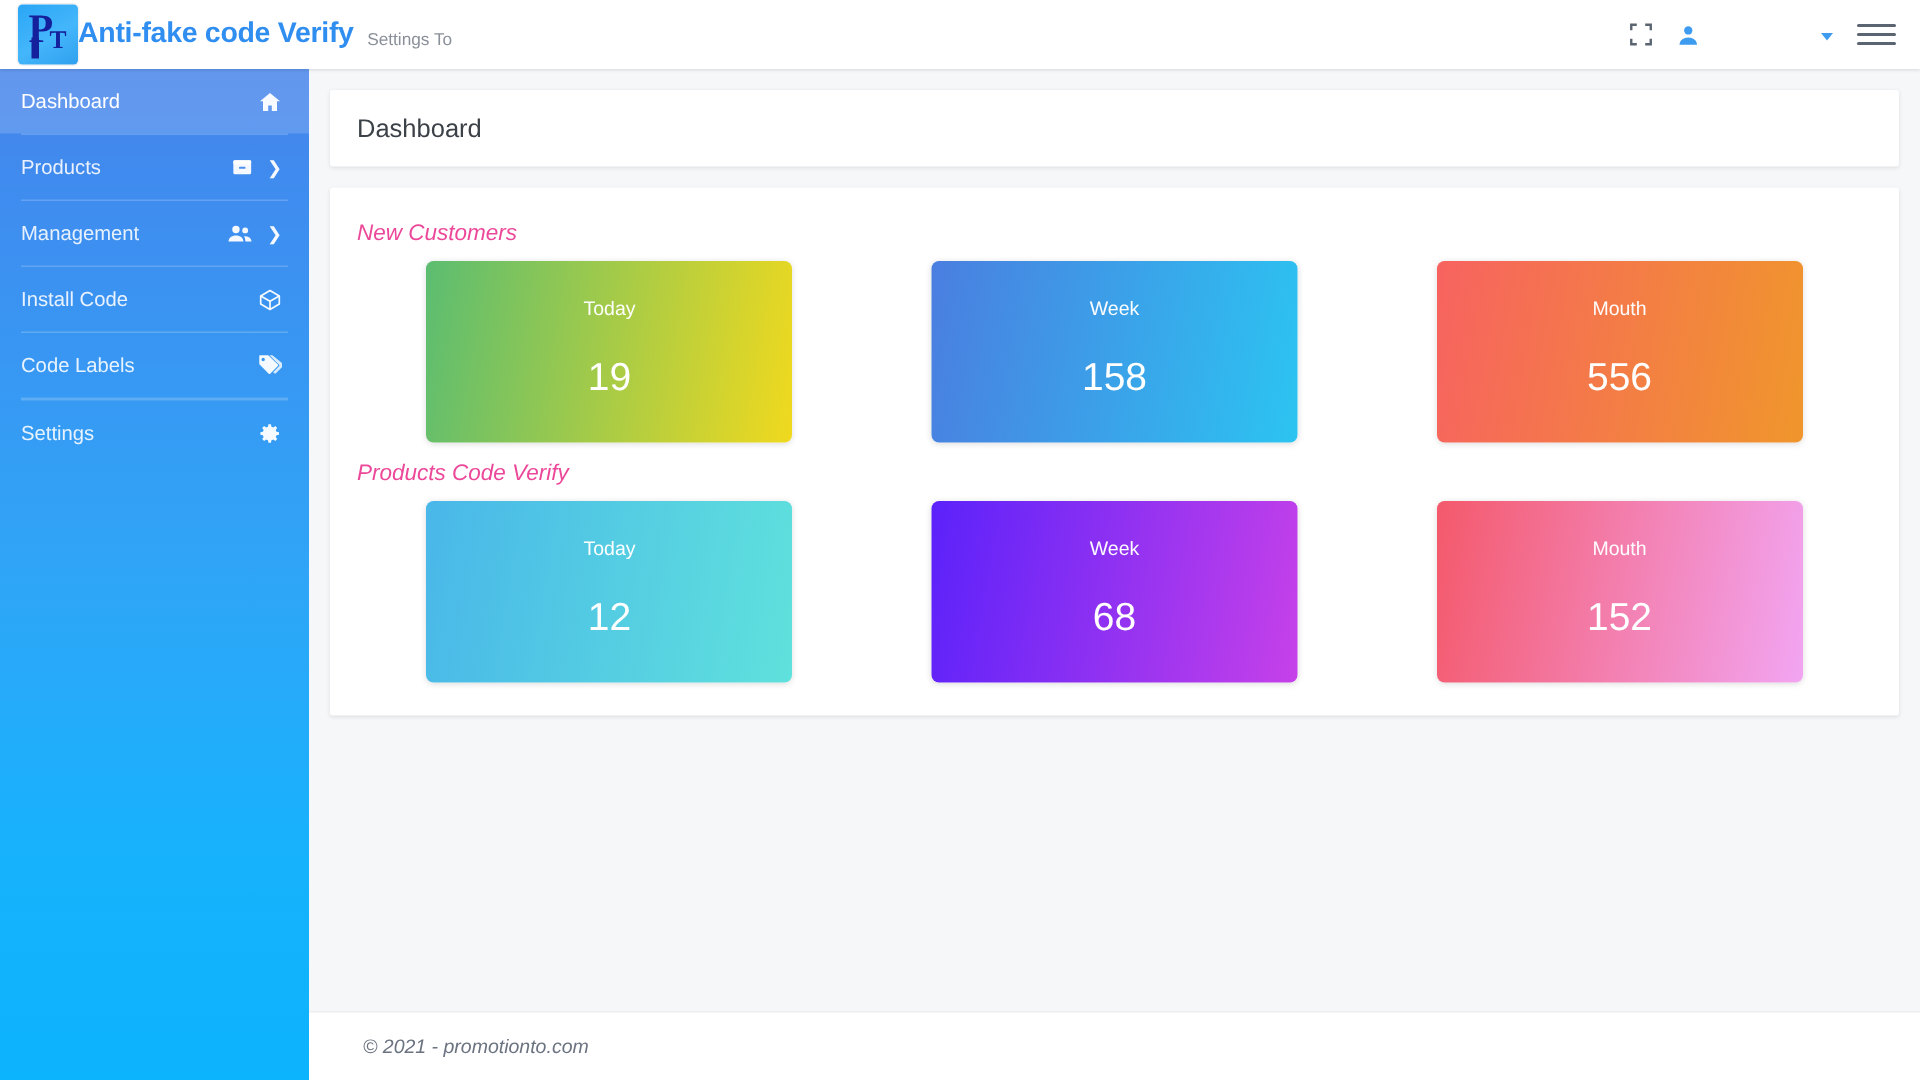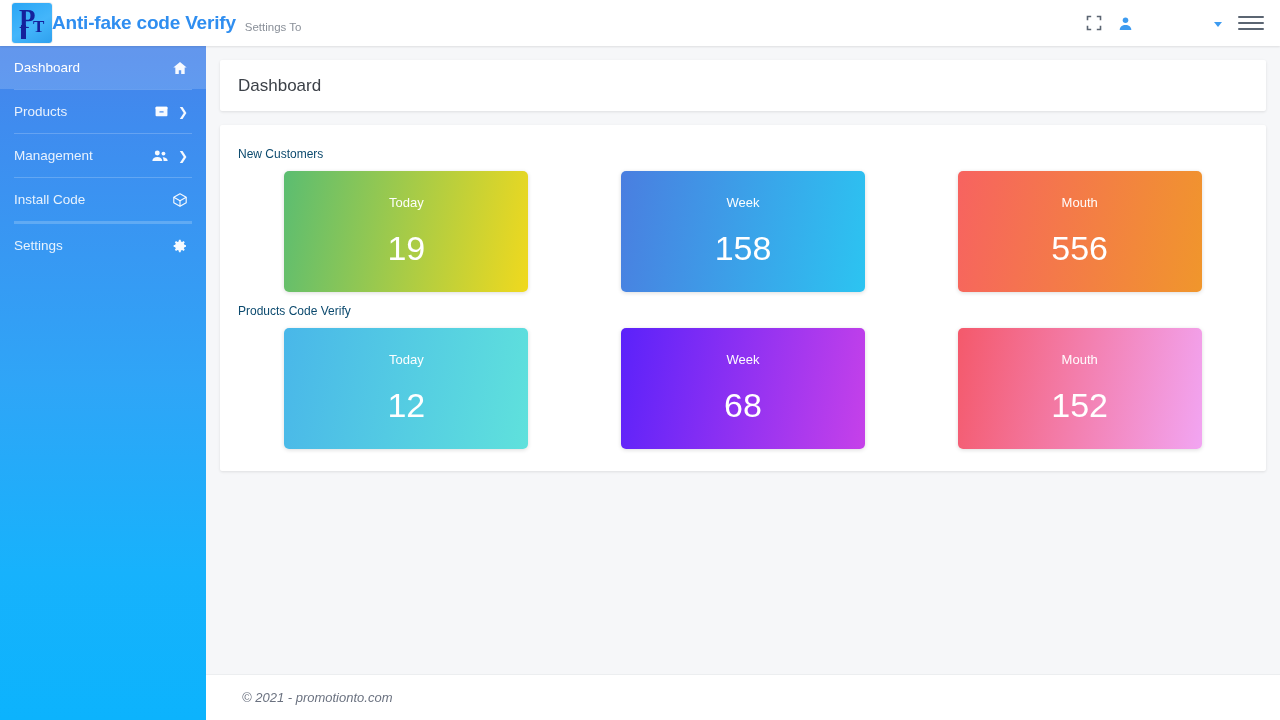--- a/index.html
+++ b/index.html
@@ -101,35 +101,35 @@
   .page-head{
     margin:14px 14px 0 14px; height:51px;
     display:flex; align-items:center; padding:0 18px;
   }
   .page-title{ font-size:17px; color:#3c4148; font-weight:normal; }
 
   .content-card{
     margin:14px 14px 0 14px; padding:20px 18px 22px 18px;
   }
   .section-label{
-    font-size:12px; color:#0c4a6e; margin-bottom:10px; margin-top:2px;
+    font-size:15px; color:#ec4899; margin-bottom:10px; margin-top:2px;font-style:italic;
   }
   .section-label.second{ margin-top:12px; }
 
   .stat-row{ display:flex; }
   .stat-slot{ flex:1; display:flex; justify-content:center; }
   .stat-card{
     width:244px; height:121px; border-radius:5px;
     display:flex; flex-direction:column; align-items:center; justify-content:center;
     color:#ffffff;
     box-shadow:0 1px 4px rgba(0,0,0,.14);
     gap:16px;
   }
   .stat-label{ font-size:13px; font-weight:normal; opacity:.98; margin-bottom:2px; }
-  .stat-value{ font-size:34px; font-weight:300; line-height:40px; }
+  .stat-value{ font-size:26px; font-weight:300; line-height:40px; }
 
   
   .footer{
     position:absolute; left:206px; bottom:0; width:1074px; height:46px;
     background:#ffffff; display:flex; align-items:center; padding-left:36px;
     border-top:1px solid #eceef0;
   }
   .footer span{ font-size:13px; color:#6b7280;font-style:italic; }
 </style>
 </head>
@@ -211,20 +211,29 @@
       <span class="nm">Install Code</span>
       <span class="ic">
         <svg width="16" height="16" viewBox="0 0 24 24" fill="none" stroke="currentColor" stroke-width="1.7" stroke-linejoin="round">
           <path d="M12 2.6 21.3 8v8L12 21.4 2.7 16V8z"></path>
           <path d="M2.7 8 12 13.2 21.3 8"></path>
           <path d="M12 13.2v8.2"></path>
         </svg>
       </span>
     </div>
     <div class="nav-sep"></div>
+    <div class="nav-item">
+      <span class="nm">Code Labels</span>
+      <span class="ic">
+        <svg width="17" height="17" viewBox="0 0 24 24" fill="currentColor">
+          <path d="M10.6 2.6H3.4c-.5 0-.8.4-.8.8v7.2c0 .3.1.5.3.7l8.6 8.6c.4.4 1 .4 1.4 0l7.2-7.2c.4-.4.4-1 0-1.4L11.3 2.9a1 1 0 0 0-.7-.3zM6.3 8.2a1.6 1.6 0 1 1 0-3.2 1.6 1.6 0 0 1 0 3.2z"></path>
+          <path d="M14.6 2.6h-2.4l9 9c.4.4.4 1 0 1.4l-5.5 5.5 1.1 1.1c.4.4 1 .4 1.4 0l7.2-7.2c.4-.4.4-1 0-1.4L15.3 2.9a1 1 0 0 0-.7-.3z" opacity=".85"></path>
+        </svg>
+      </span>
+    </div>
     <div class="nav-sep"></div>
     <div class="nav-sep"></div>
     <div class="nav-item">
       <span class="nm">Settings</span>
       <span class="ic">
         <svg width="16" height="16" viewBox="0 0 24 24" fill="currentColor">
           <path d="M12 8.2A3.8 3.8 0 1 0 12 15.8 3.8 3.8 0 0 0 12 8.2zm9 5.1v-2.6l-2.5-.4a6.9 6.9 0 0 0-.8-1.9l1.5-2-1.9-1.9-2 1.5a6.9 6.9 0 0 0-1.9-.8L13 2.7h-2.6l-.4 2.5a6.9 6.9 0 0 0-1.9.8l-2-1.5L4.2 6.4l1.5 2a6.9 6.9 0 0 0-.8 1.9l-2.5.4V13.3l2.5.4c.2.7.5 1.3.8 1.9l-1.5 2 1.9 1.9 2-1.5c.6.4 1.2.6 1.9.8l.4 2.5H13l.4-2.5c.7-.2 1.3-.4 1.9-.8l2 1.5 1.9-1.9-1.5-2c.4-.6.6-1.2.8-1.9z"></path>
         </svg>
       </span>
     </div>

